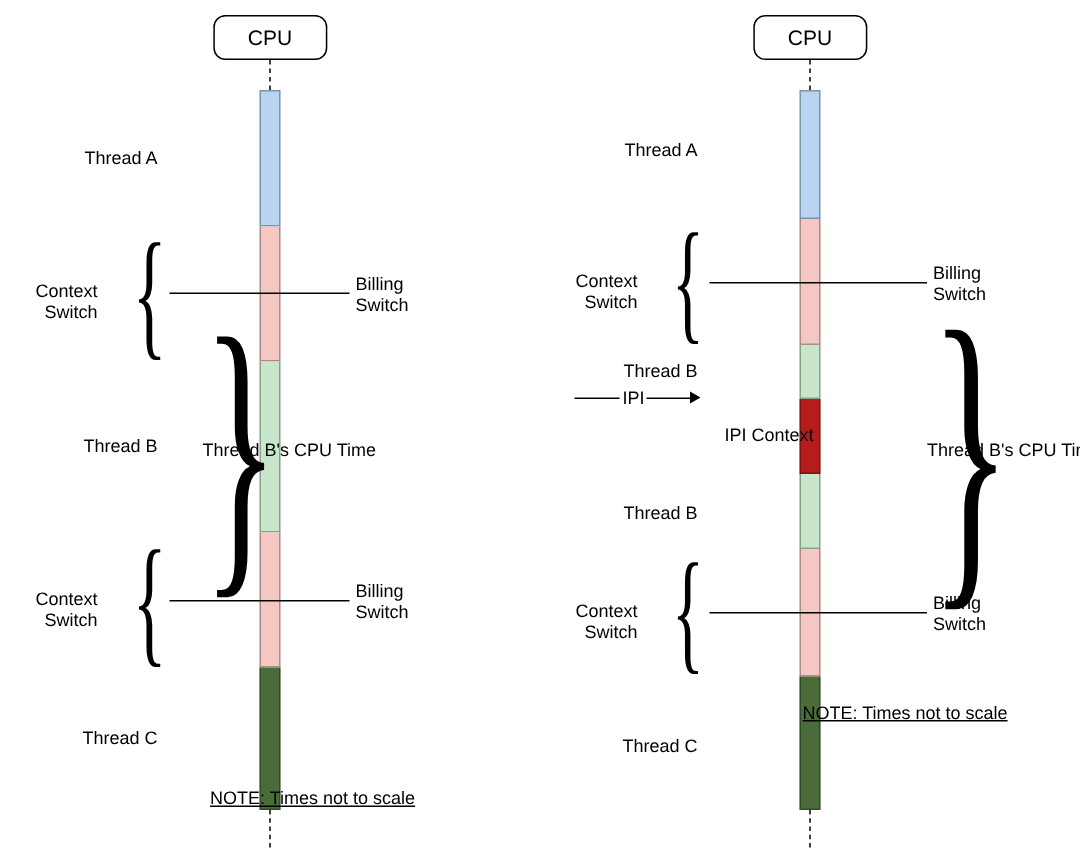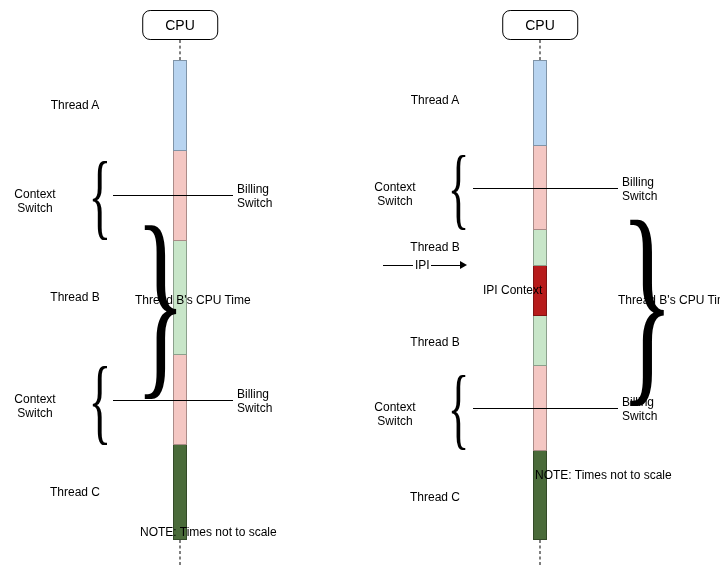--- a/index.html
+++ b/index.html
@@ -61,21 +61,21 @@
   .c-pink   { background: #f4c7c3; }
   .c-green  { background: #c8e6c9; }
   .c-dgreen { background: #4a6b3a; }
   .c-red    { background: #b71c1c; }
 
   .label {
     position: absolute;
     white-space: nowrap;
     line-height: 1.2;
   }
-  .label.left-side { text-align: center; }
+  .label.left-side { text-align: right; }
 
   .brace {
     position: absolute;
     font-family: "Times New Roman", serif;
     transform: scaleX(0.5);
     transform-origin: center;
     line-height: 0;
   }
   .brace-left::before { content: "{"; }
   .brace-right::before { content: "}"; }
@@ -89,20 +89,21 @@
     position: absolute;
     width: 0; height: 0;
     border-top: 4px solid transparent;
     border-bottom: 4px solid transparent;
     border-left: 7px solid #000;
   }
 
   .note {
     position: absolute;
     font-size: 12px;
+    text-decoration: underline;
   }
 </style>
 </head>
 <body>
 
 <div class="diagram left">
   <div class="cpu-box">CPU</div>
   <div class="dash-line dash-top"></div>
 
   <div class="timeline">

